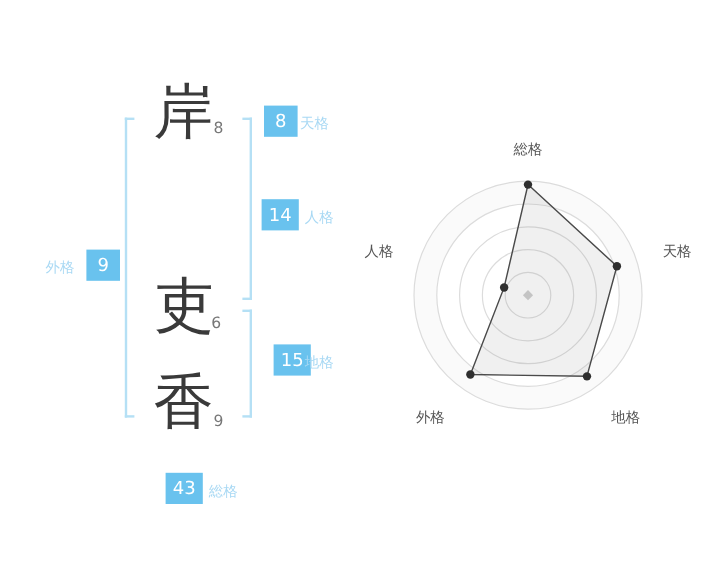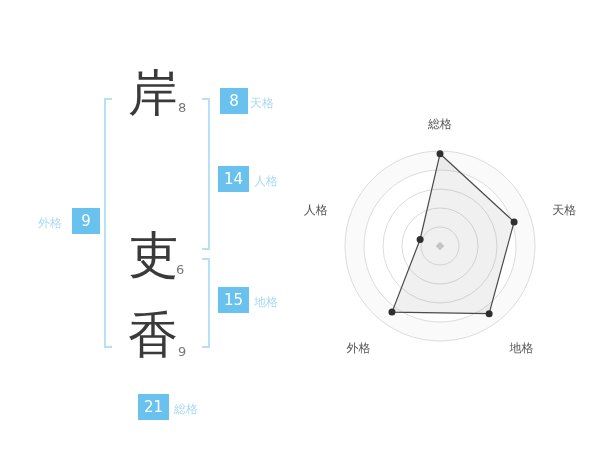--- a/index.html
+++ b/index.html
@@ -84,27 +84,27 @@
   <div class="bracket open-right" style="left:104px; top:98px; height:250px;"></div>
   <div class="bracket open-left" style="left:202px; top:98px; height:152px;"></div>
   <div class="bracket open-left" style="left:202px; top:258px; height:90px;"></div>
 
   <div class="badge" style="left:220px; top:88px;">8</div>
   <div class="badge-label" style="left:250px; top:95px;">天格</div>
 
   <div class="badge" style="left:218px; top:166px;">14</div>
   <div class="badge-label" style="left:254px; top:173px;">人格</div>
 
-  <div class="badge" style="left:218px; top:287px;">15</div>
+  <div class="badge" style="left:228px; top:287px;">15</div>
   <div class="badge-label" style="left:254px; top:294px;">地格</div>
 
   <div class="badge" style="left:72px; top:208px;">9</div>
   <div class="badge-label" style="left:38px; top:215px;">外格</div>
 
-  <div class="badge" style="left:138px; top:394px;">21</div>
+  <div class="badge" style="left:138px; top:394px;">43</div>
   <div class="badge-label" style="left:174px; top:401px;">総格</div>
 
   <div class="radar-wrap">
     <svg id="radar-svg" width="300" height="260" viewBox="0 0 300 260">
         <circle cx="145" cy="130" r="95" fill="#fafafa" stroke="#dcdcdc" stroke-width="1"></circle>
         <circle cx="145" cy="130" r="76" fill="#ffffff" stroke="#dcdcdc" stroke-width="1"></circle>
         <circle cx="145" cy="130" r="57" fill="#ffffff" stroke="#dcdcdc" stroke-width="1"></circle>
         <circle cx="145" cy="130" r="38" fill="#ffffff" stroke="#dcdcdc" stroke-width="1"></circle>
         <circle cx="145" cy="130" r="19" fill="#ffffff" stroke="#dcdcdc" stroke-width="1"></circle>
         <polygon points="145.0,37.8 219.1,105.9 194.1,197.6 97.0,196.1 125.1,123.5" fill="rgba(130,130,130,0.12)" stroke="#4a4a4a" stroke-width="1.2"></polygon>

